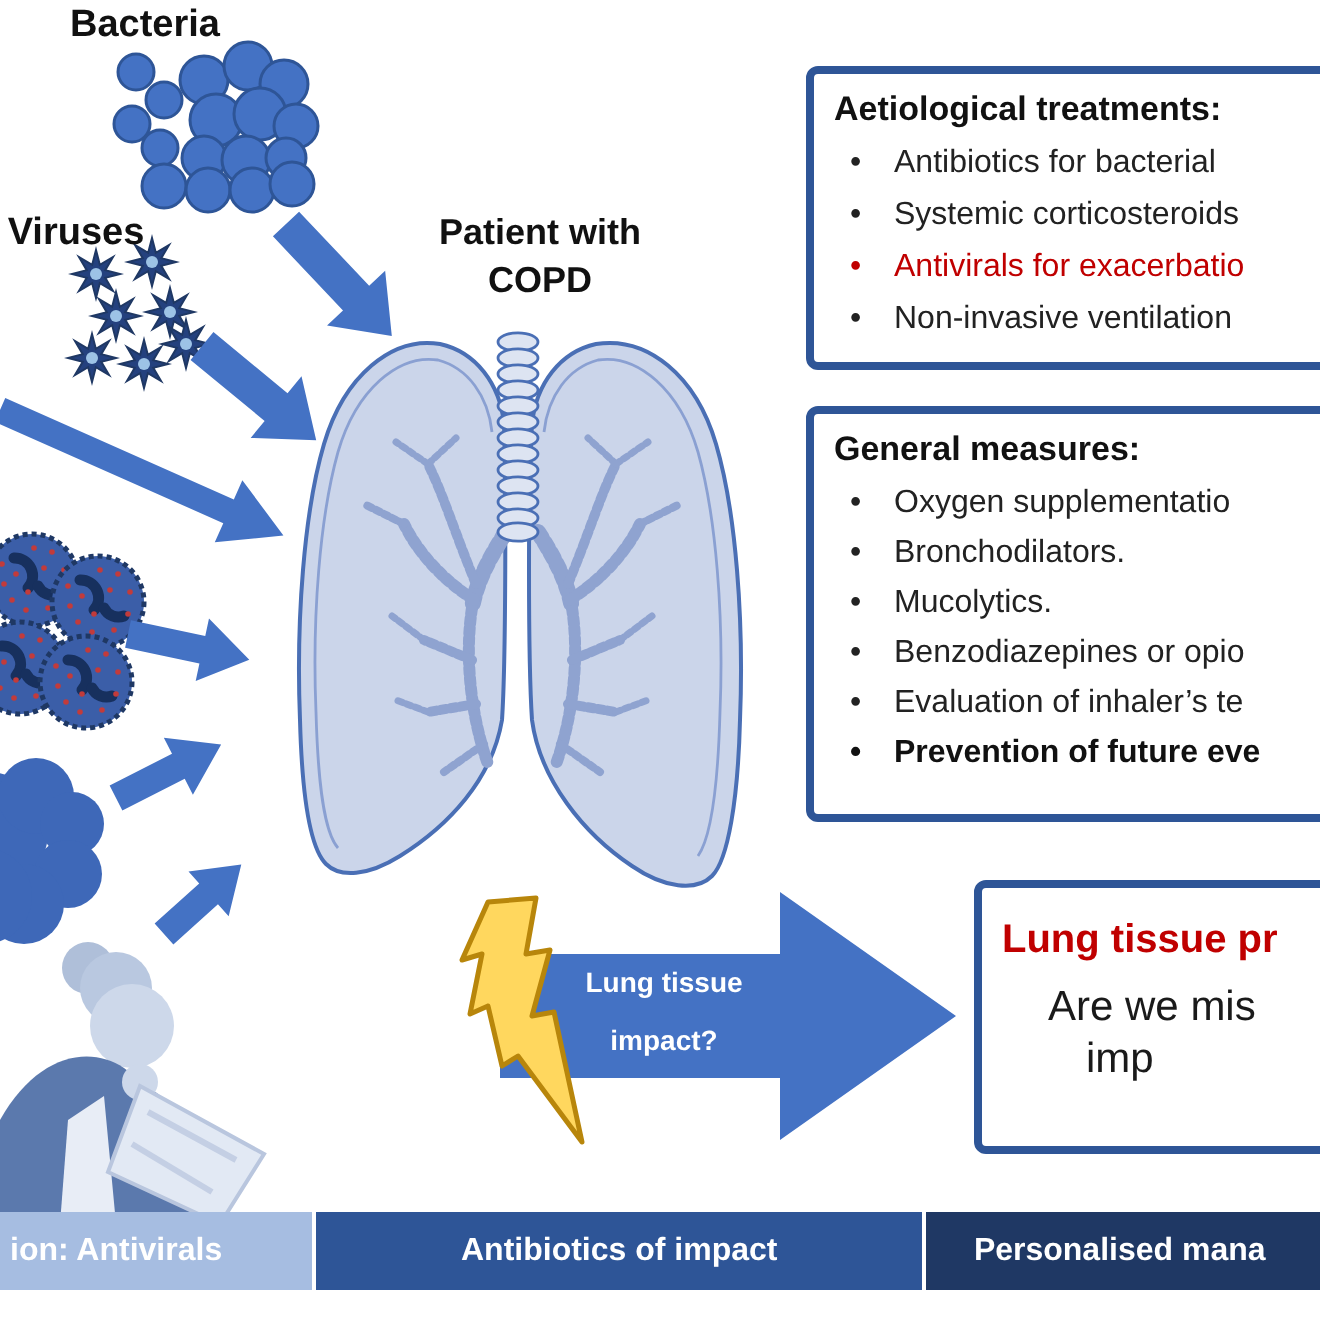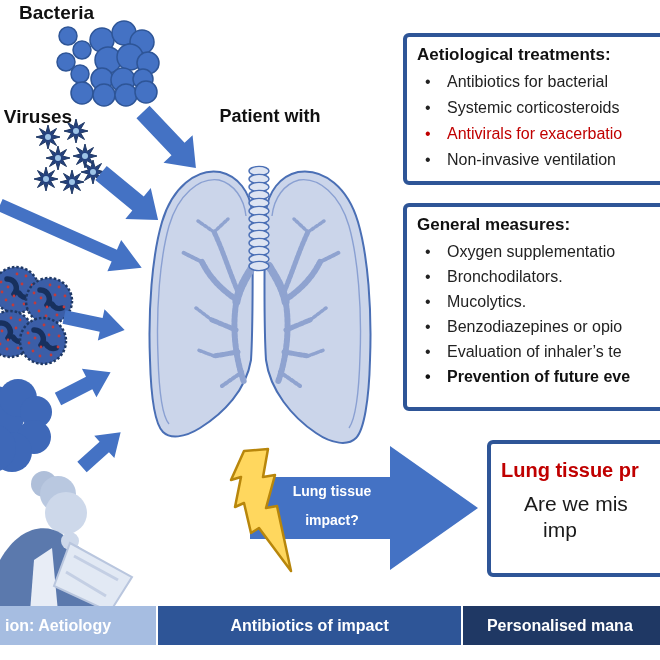--- a/index.html
+++ b/index.html
@@ -1,21 +1,21 @@
 <!DOCTYPE html>
 <html><head>
 <meta charset="utf-8">
 <style>
   html,body{margin:0;padding:0;}
   body{font-family:"Liberation Sans","DejaVu Sans",sans-serif;background:#fff;}
   .canvas{position:relative;width:660px;height:660px;overflow:hidden;background:#fff;}
   .canvas svg.art{position:absolute;left:0;top:0;}
 
   .lbl{position:absolute;color:#111;font-weight:700;}
-  .lbl-bacteria{left:9px;top:2px;width:95px;text-align:center;font-size:19px;}
+  .lbl-bacteria{left:25px;top:2px;width:95px;text-align:center;font-size:19px;}
   .lbl-viruses{left:-2px;top:106px;width:80px;text-align:center;font-size:19px;}
   .lbl-patient{left:195px;top:104px;width:150px;text-align:center;font-size:18px;line-height:24px;}
 
   .info-box{position:absolute;background:#fff;border:4px solid #2E5597;border-radius:6px;
             box-sizing:border-box;padding:6px 0 6px 10px;white-space:nowrap;overflow:hidden;}
   .box-aetiological{left:403px;top:33px;width:330px;height:152px;}
   .box-general{left:403px;top:203px;width:330px;height:208px;}
   .box-title{font-weight:700;font-size:17px;color:#111;line-height:24px;}
   ul.bullets{list-style:none;margin:2px 0 0 0;padding:0;font-size:16px;color:#222;}
   ul.bullets li{position:relative;padding-left:30px;line-height:26px;white-space:nowrap;}
@@ -207,20 +207,21 @@
         </g>
     </g>
 
     <polygon points="268,449 263,477 275,475 266,508 277,506 291,571 259,528 251,533 244,503 235,507 241,477 231,480 244,451" fill="#FFD75E" stroke="#B8860B" stroke-width="2.5" stroke-linejoin="round"></polygon>
   </svg>
 
   <div class="lbl lbl-bacteria">Bacteria</div>
   <div class="lbl lbl-viruses">Viruses</div>
   <div class="lbl lbl-patient">
     <div>Patient with</div>
+    <div>COPD</div>
   </div>
 
   <div class="info-box box-aetiological">
     <div class="box-title">Aetiological treatments:</div>
     <ul class="bullets">
       <li>Antibiotics for bacterial</li>
       <li>Systemic corticosteroids</li>
       <li class="red">Antivirals for exacerbatio</li>
       <li>Non-invasive ventilation</li>
     </ul>
@@ -243,18 +244,18 @@
     <div>impact?</div>
   </div>
 
   <div class="protection-box">
     <div class="protection-title">Lung tissue pr</div>
     <div class="protection-line2">Are we mis</div>
     <div class="protection-line3">imp</div>
   </div>
 
   <div class="timeline">
-    <div class="seg seg-aetiology">ion: Aetiology</div>
+    <div class="seg seg-aetiology">ion: Antivirals</div>
     <div class="seg seg-impact">Antibiotics of impact</div>
     <div class="seg seg-personalised">Personalised mana</div>
   </div>
 
 </div>
 
 </body></html>

